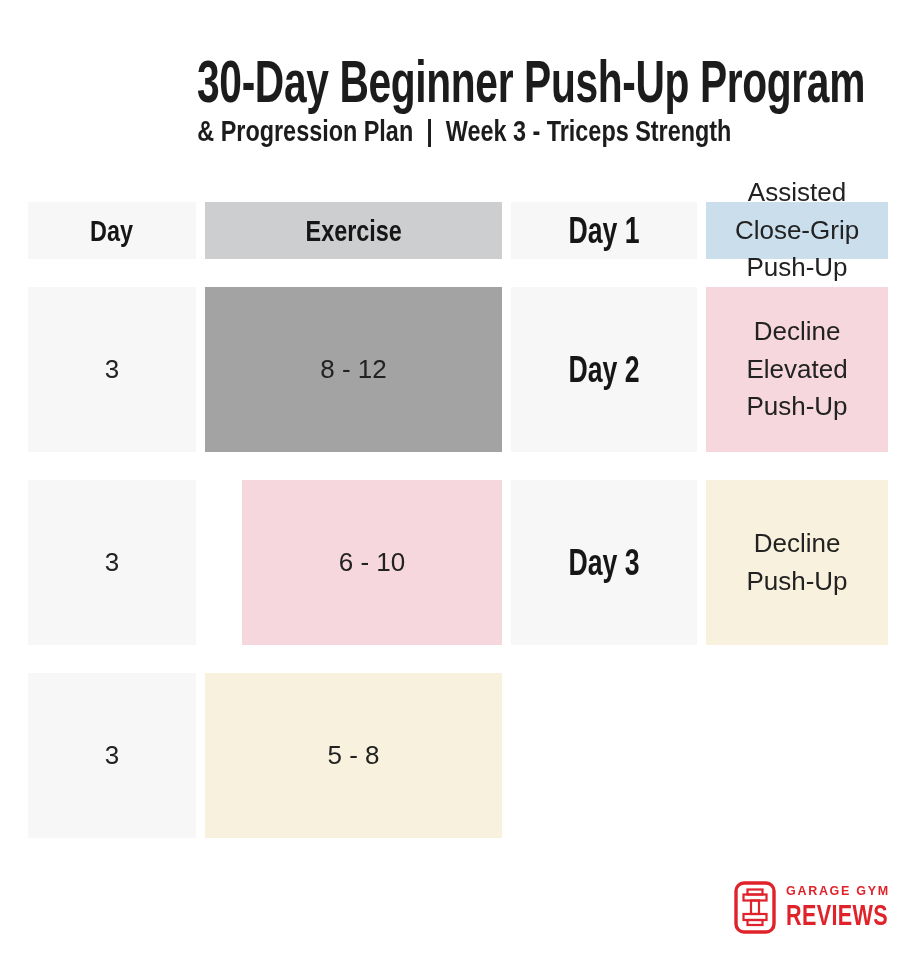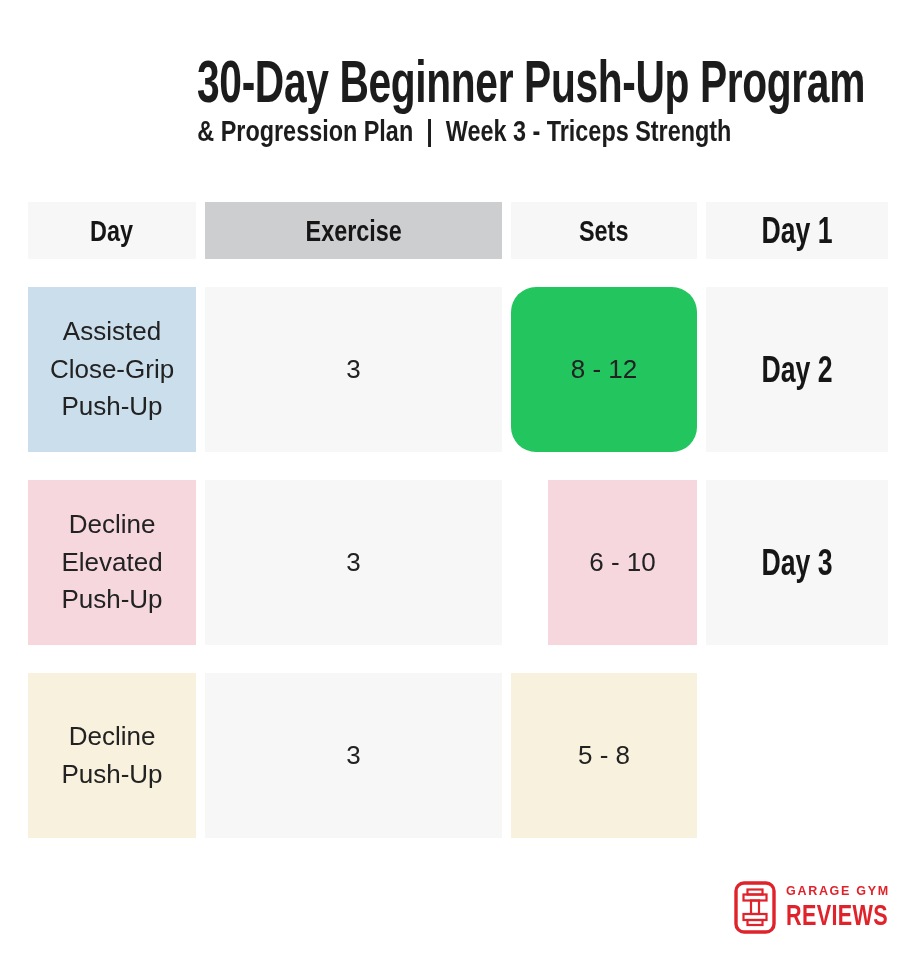--- a/index.html
+++ b/index.html
@@ -65,34 +65,31 @@
   </header>
 
   <div class="grid">
 
     <div class="cell light">
         <span class="cond h">Day</span>
       </div>
     <div class="cell dark">
         <span class="cond h">Exercise</span>
       </div>
-    <div class="cell light">
-        <span class="cond h">Sets</span>
-      </div>
 
     <div class="cell light">
         <span class="cond d">Day 1</span>
       </div>
     <div class="cell pad" style="background: rgb(203, 222, 236);">
         <span class="ex">Assisted Close-Grip Push-Up</span>
       </div>
     <div class="cell light">
         <span class="ex">3</span>
       </div>
-    <div class="cell" style="background: #22c55e; border-radius: 25px;">
+    <div class="cell" style="background: #a3a3a3;">
         <span class="ex">8 - 12</span>
       </div>
 
     <div class="cell light">
         <span class="cond d">Day 2</span>
       </div>
     <div class="cell pad" style="background: rgb(246, 215, 222);">
         <span class="ex">Decline Elevated Push-Up</span>
       </div>
     <div class="cell light">

